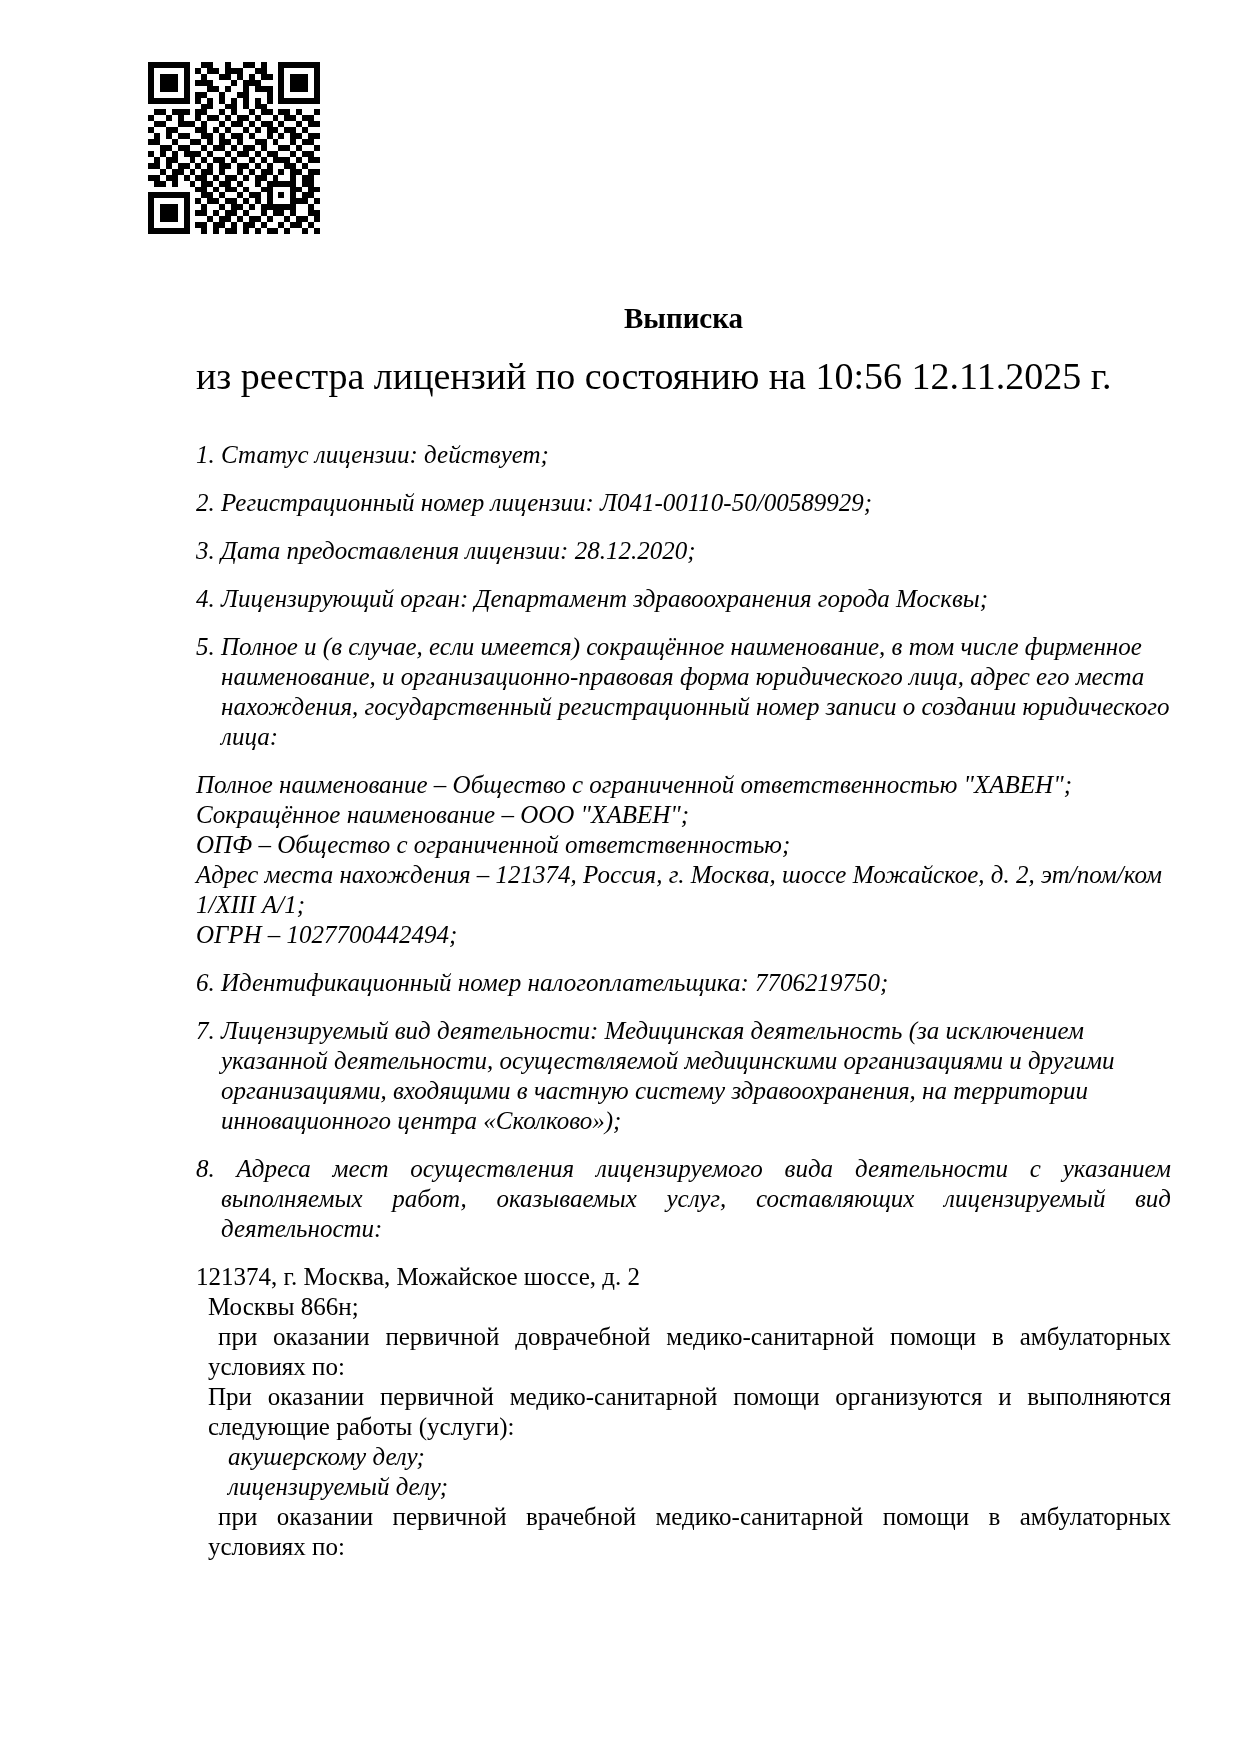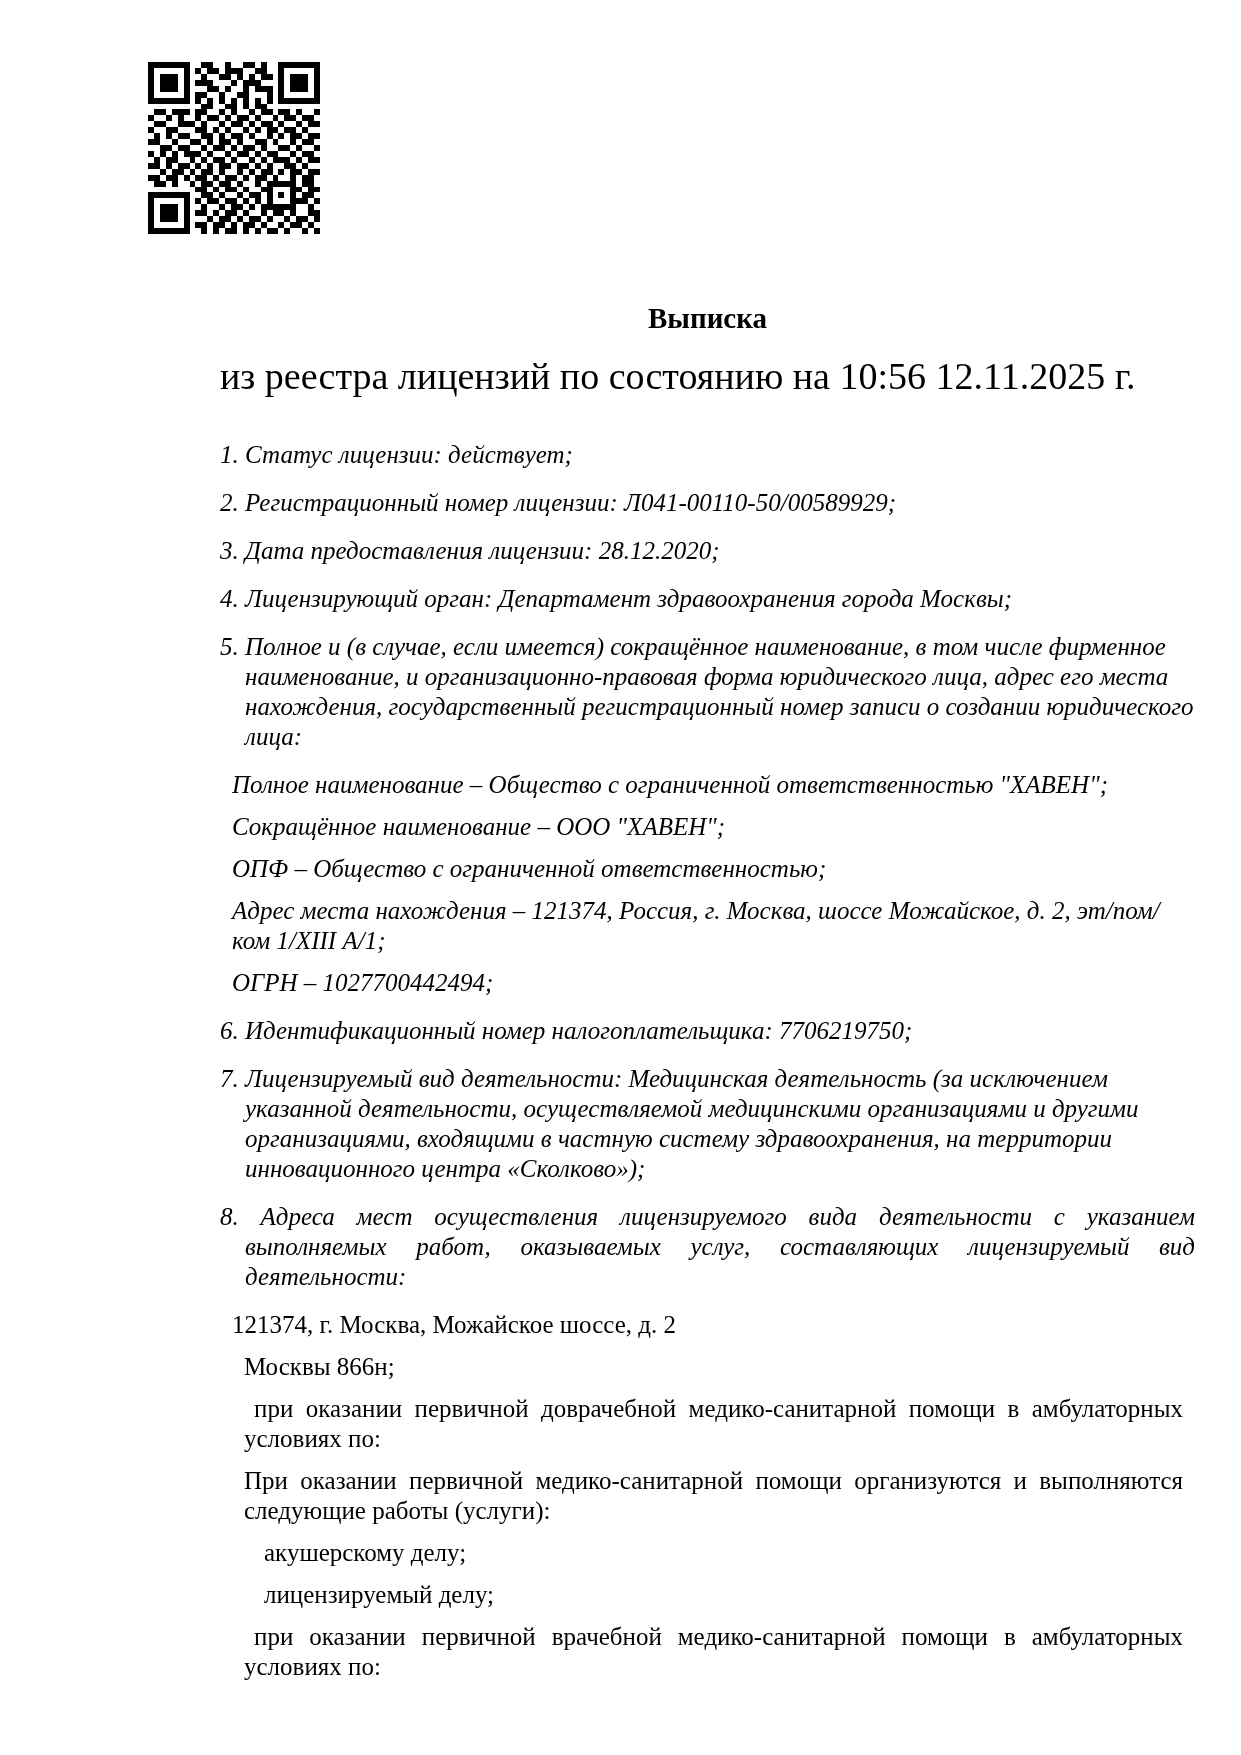--- a/index.html
+++ b/index.html
@@ -18,21 +18,21 @@
   }
   .qr {
     position: absolute;
     left: 148px;
     top: 62px;
     width: 172px;
     height: 172px;
   }
   .content {
     position: absolute;
-    left: 220px;
+    left: 196px;
     top: 300px;
     width: 975px;
   }
   .doc-title {
     margin: 0;
     font-size: 29px;
     font-weight: bold;
     text-align: center;
     line-height: 36px;
   }
@@ -48,26 +48,26 @@
     font-size: 25px;
     line-height: 30px;
   }
   .body-text p { margin: 0; }
   p.num-item {
     margin: 0 0 18px 0;
     padding-left: 25px;
     text-indent: -25px;
   }
   .block { margin: 0 0 18px 0; font-style: italic; }
-  p.block-line { margin: 12px; }
+  p.block-line { margin: 0; }
   .just { text-align: justify; }
   .ind-0 { padding-left: 0; }
   .ind-1 { padding-left: 12px; }
   .ind-2 { padding-left: 12px; text-indent: 10px; }
-  .ind-3 { padding-left: 32px; }
+  .ind-3 { padding-left: 32px; font-style: italic; }
 </style>
 </head>
 <body>
 
 <div class="page">
 
   <div class="qr">
     <svg id="qr-svg" viewBox="0 0 29 29" width="172" height="172" fill="#000000" shape-rendering="crispEdges">
         <rect x="0" y="0" width="1" height="1"></rect>
         <rect x="1" y="0" width="1" height="1"></rect>

